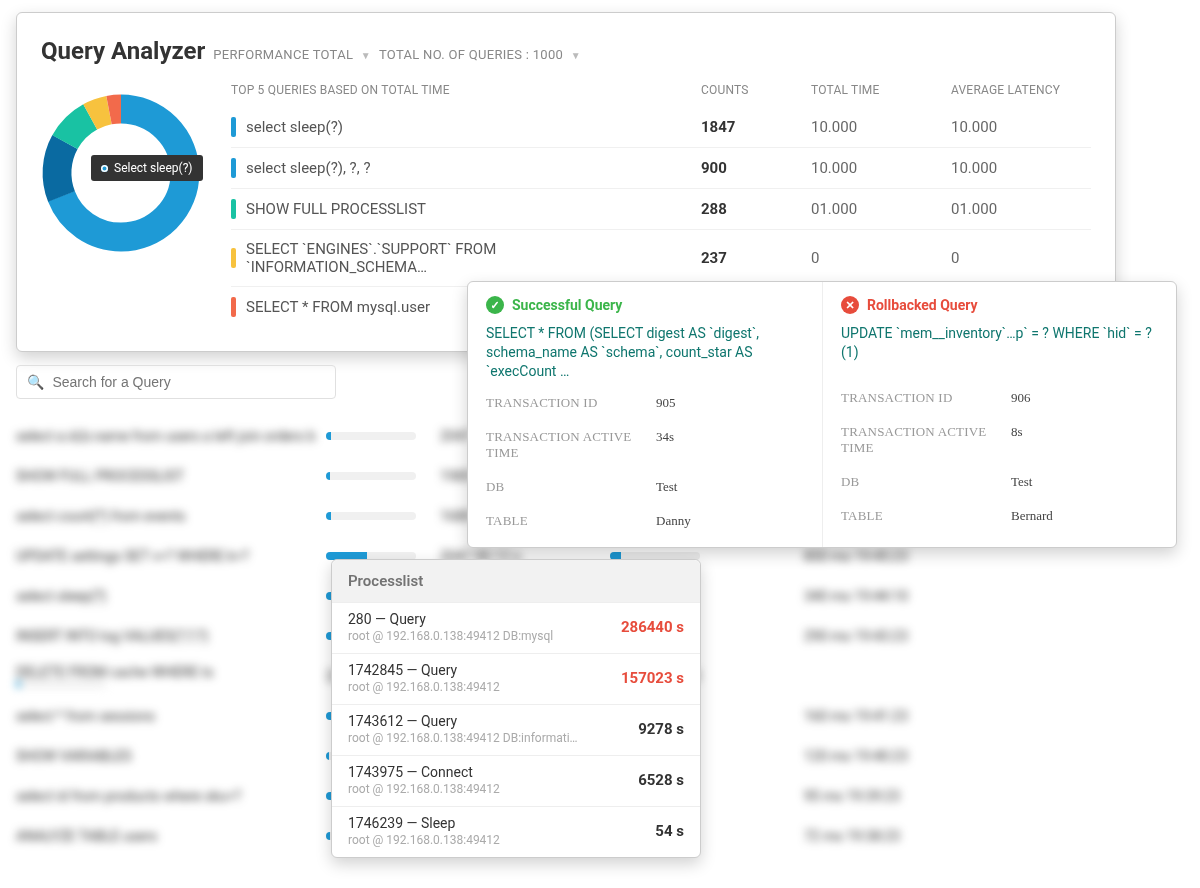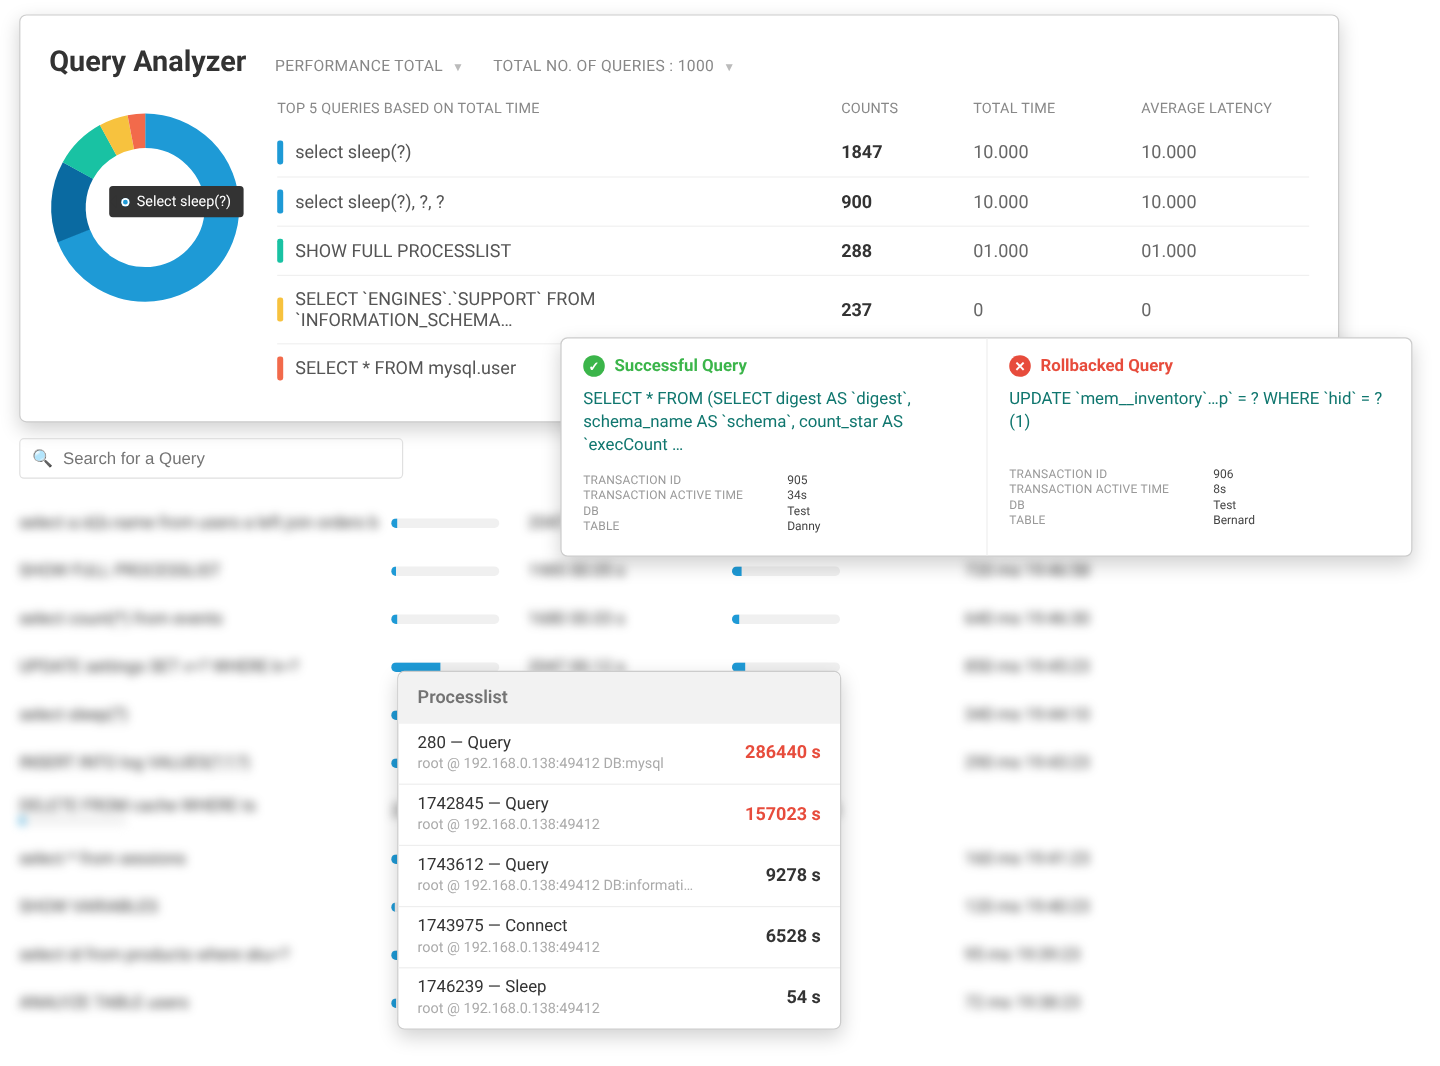--- a/index.html
+++ b/index.html
@@ -1,20 +1,20 @@
 <!DOCTYPE html>
 <html><head>
 <meta charset="utf-8">
 <style>
   *{box-sizing:border-box;margin:0;padding:0;}
   body{font-family:-apple-system,BlinkMacSystemFont,"Segoe UI",Roboto,Arial,sans-serif;font-size:15px;color:#444;background:#fff;width:1200px;height:888px;position:relative;overflow:hidden;}
   .panel{background:#fff;border:1px solid #ccc;border-radius:6px;box-shadow:0 6px 16px rgba(0,0,0,0.18);position:absolute;}
   
   .analyzer{left:16px;top:12px;width:1100px;padding:0 0 24px;}
-  .analyzer-header{display:flex;align-items:baseline;gap:24px;padding:24px 16px 8px 24px;}
+  .analyzer-header{display:flex;align-items:baseline;gap:8px;padding:24px 16px 8px 24px;}
   .analyzer-title{font-size:24px;font-weight:700;color:#333;}
   .dd{font-size:13px;color:#888;letter-spacing:0.3px;cursor:pointer;}
   .dd .chev{font-size:10px;color:#bbb;margin-left:4px;}
   .analyzer-body{display:flex;gap:10px;padding:0 24px;align-items:flex-start;}
   .donut-wrap{position:relative;width:180px;flex-shrink:0;margin-top:20px;}
   .tooltip{position:absolute;left:50px;top:62px;background:#333;color:#fff;font-size:12px;padding:6px 10px;border-radius:3px;display:flex;align-items:center;gap:6px;white-space:nowrap;}
   .tooltip::before{content:"";position:absolute;left:-4px;top:50%;transform:translateY(-50%);border:5px solid transparent;border-right-color:#333;}
   .tooltip .dot{width:7px;height:7px;border-radius:50%;background:#1e9ad6;box-shadow:inset 0 0 0 1.5px #fff;}
   .qtable{flex:1;}
   .qtable .qhead, .qtable .qrow{display:grid;grid-template-columns:1fr 90px 120px 140px;gap:20px;align-items:center;padding:10px 0;}
@@ -38,21 +38,21 @@
   .deadlock-body{display:grid;grid-template-columns:1fr 1fr;}
   .dq{padding:14px 18px 18px;font-size:14px;}
   .dq + .dq{border-left:1px solid #eee;}
   .dq-status{display:flex;align-items:center;gap:8px;font-weight:700;margin-bottom:10px;}
   .ok{color:#3bb54a;}
   .bad{color:#e74c3c;}
   .circ{width:18px;height:18px;border-radius:50%;display:flex;align-items:center;justify-content:center;color:#fff;font-size:11px;font-weight:700;}
   .circ.ok{background:#3bb54a;}
   .circ.bad{background:#e74c3c;}
   .dq-sql{font-size:14px;color:#0f766e;line-height:1.35;min-height:52px;margin-bottom:14px;}
-  .kv{display:grid;grid-template-columns:170px 1fr;row-gap:2px;font-size:10px;}
+  .kv{display:grid;grid-template-columns:170px 1fr;row-gap:18px;font-size:13px;font-family:Liberation Serif, serif;}
   .kv .k{color:#999;letter-spacing:0.2px;}
   .kv .v{color:#444;}
   
   .proc{left:331px;top:559px;width:370px;background:#fff;}
   .proc-head{background:#f2f2f2;padding:12px 16px;font-weight:600;color:#737373;border-radius:6px 6px 0 0;}
   .proc-row{padding:8px 16px 10px;border-top:1px solid #eee;display:flex;justify-content:space-between;align-items:center;}
   .proc-left .line1{font-size:14px;color:#333;}
   .proc-left .line1 .id{font-weight:400;}
   .proc-left .line2{font-size:12px;color:#aaa;margin-top:2px;}
   .proc-time{font-weight:700;font-size:15px;color:#333;white-space:nowrap;}

